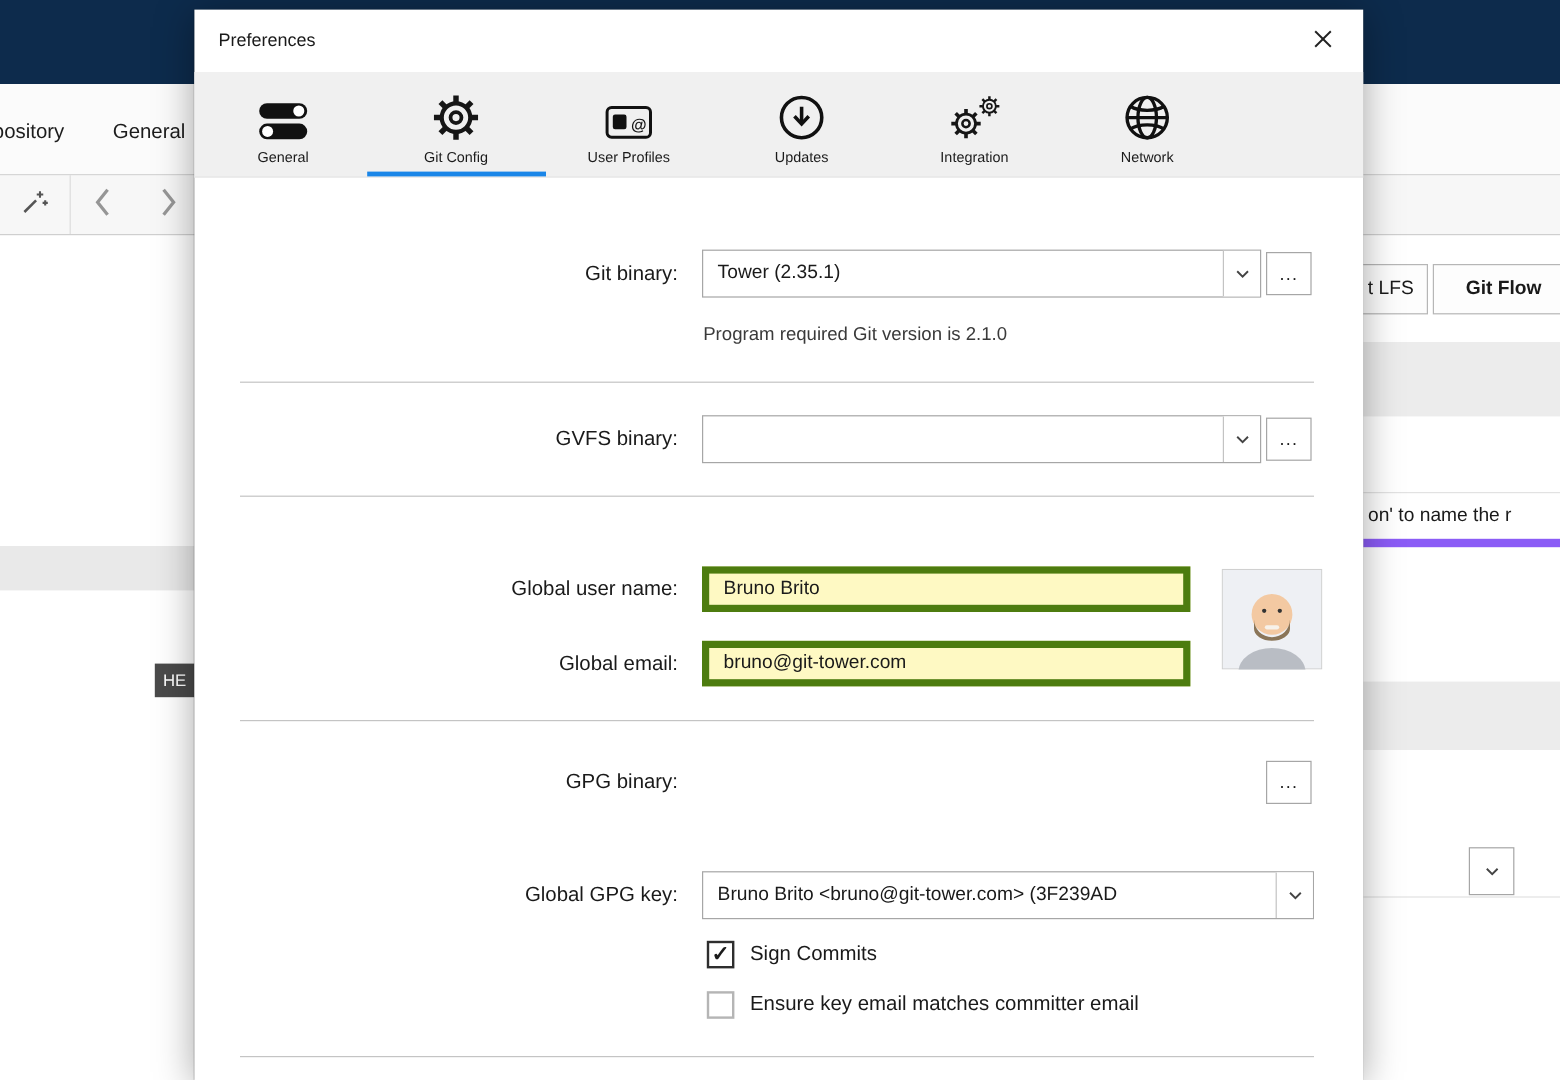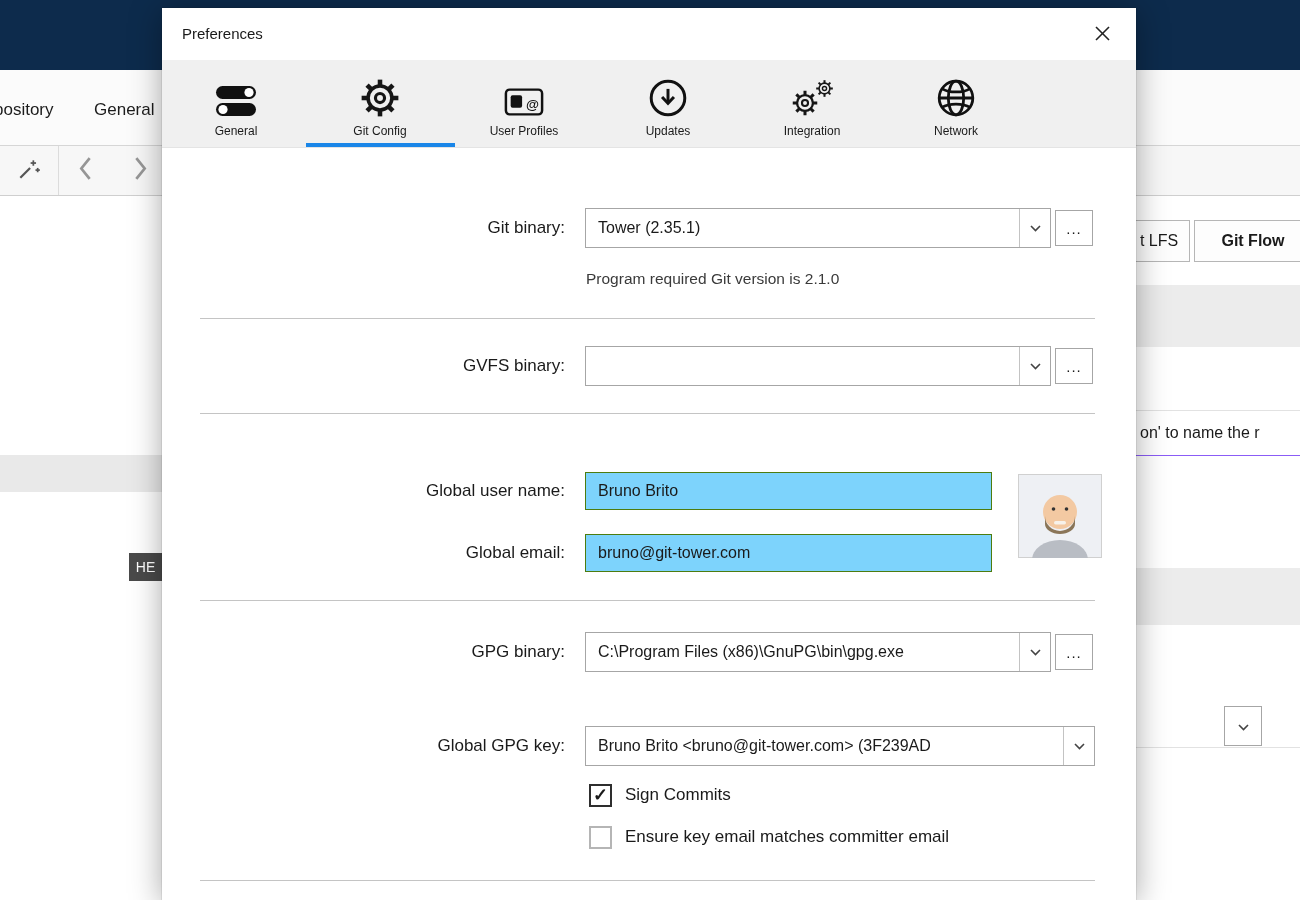--- a/index.html
+++ b/index.html
@@ -17,21 +17,21 @@
            display:flex;align-items:center;}
   .wandbox{left:0;width:58px;justify-content:center;}
   .navbox{left:58px;width:110px;justify-content:space-around;}
 
   .btn-ghost{position:absolute;top:220px;height:42px;border:1px solid #b6b6b6;background:#fdfdfd;
              display:flex;align-items:center;justify-content:center;font-size:16px;box-sizing:border-box;}
   .btn-lfs{left:1128px;width:62px;}
   .btn-gitflow{left:1194px;width:118px;font-weight:700;}
   .band{position:absolute;background:#ececec;}
   .partial-row{left:1136px;top:410px;width:164px;height:46px;border-top:1px solid #e2e2e2;
-               border-bottom:1px solid #8b5cf6;display:flex;align-items:center;font-size:16px;
+               border-bottom:7px solid #8b5cf6;display:flex;align-items:center;font-size:16px;
                padding-left:4px;box-sizing:border-box;background:#fff;white-space:nowrap;overflow:hidden;}
   .head-badge{left:129px;top:553px;width:33px;height:28px;background:#4a4a4a;color:#fff;
               display:flex;align-items:center;justify-content:center;font-size:14px;}
   .mini-combo{left:1224px;top:706px;width:38px;height:40px;border:1px solid #a6a6a6;background:#fff;
               display:flex;align-items:center;justify-content:center;box-sizing:border-box;}
   .right-line{left:1136px;top:747px;width:164px;height:1px;background:#e2e2e2;}
 
   
   .dialog{left:162px;top:8px;width:974px;height:892px;background:#fff;
           box-shadow:0 4px 30px rgba(0,0,0,.35),0 0 1px rgba(0,0,0,.4);}
@@ -49,21 +49,21 @@
   .flabel{position:absolute;width:413px;text-align:right;padding-right:10px;box-sizing:border-box;
           font-size:17px;white-space:nowrap;}
   .combo{position:absolute;border:1px solid #a6a6a6;background:#fff;display:flex;align-items:stretch;
          box-sizing:border-box;}
   .cval{flex:1;display:flex;align-items:center;padding-left:12px;font-size:16px;overflow:hidden;
         white-space:nowrap;}
   .cchev{width:30px;border-left:1px solid #c3c3c3;display:flex;align-items:center;justify-content:center;
          background:#fff;flex:0 0 30px;}
   .browse{position:absolute;width:38px;height:36px;border:1px solid #a6a6a6;background:#fff;display:flex;
           align-items:center;justify-content:center;font-size:15px;box-sizing:border-box;letter-spacing:1px;}
-  .tinput{position:absolute;height:38px;border:1px solid #4d7c0f;background:#7dd3fc;font-size:16px;
+  .tinput{position:absolute;height:38px;border:6px solid #4d7c0f;background:#fef9c3;font-size:16px;
           padding:0 12px;box-sizing:border-box;font-family:inherit;color:#1a1a1a;outline:none;}
   .help{position:absolute;font-size:15.5px;color:#3a3a3a;white-space:nowrap;}
   .divider{position:absolute;left:38px;width:895px;height:1px;background:#c4c4c4;}
   .cbrow{position:absolute;display:flex;align-items:center;gap:13px;height:26px;}
   .cb{width:23px;height:23px;box-sizing:border-box;display:flex;align-items:center;justify-content:center;
       font-size:18px;font-weight:700;background:#fff;}
   .cb.checked{border:2px solid #2e2e2e;}
   .cb.uncheck{border:2px solid #b5b5b5;}
   .cblabel{font-size:17px;}
   .avatar{position:absolute;left:856px;top:466px;width:84px;height:84px;}
@@ -262,28 +262,20 @@
         <path d="M27 42 a15 15 0 0 0 30 0 l0 8 a15 10 0 0 1 -30 0 z" fill="#8a7558"></path>
         <rect x="36" y="47" width="12" height="3.5" rx="1.7" fill="#f7f2ea"></rect>
         <circle cx="35.5" cy="35" r="1.8" fill="#333"></circle>
         <circle cx="48.5" cy="35" r="1.8" fill="#333"></circle>
       </svg>
     </div>
 
     <div class="divider" style="top:592px"></div>
 
     <div class="flabel" style="left:0;top:624px;height:40px;line-height:40px">GPG binary:</div>
-    <div class="combo" style="left:423px;top:624px;width:466px;height:40px">
-      <span class="cval">C:\Program Files (x86)\GnuPG\bin\gpg.exe</span>
-      <span class="cchev">
-        <svg width="11" height="7" viewBox="0 0 11 7" fill="none" stroke="#444" stroke-width="1.6">
-            <polyline points="1,1 5.5,5.5 10,1"></polyline>
-          </svg>
-      </span>
-    </div>
     <div class="browse" style="left:893px;top:626px">...</div>
 
     <div class="flabel" style="left:0;top:718px;height:40px;line-height:40px">Global GPG key:</div>
     <div class="combo" style="left:423px;top:718px;width:510px;height:40px">
       <span class="cval">Bruno Brito &lt;bruno@git-tower.com&gt; (3F239AD</span>
       <span class="cchev">
         <svg width="11" height="7" viewBox="0 0 11 7" fill="none" stroke="#444" stroke-width="1.6">
             <polyline points="1,1 5.5,5.5 10,1"></polyline>
           </svg>
       </span>

